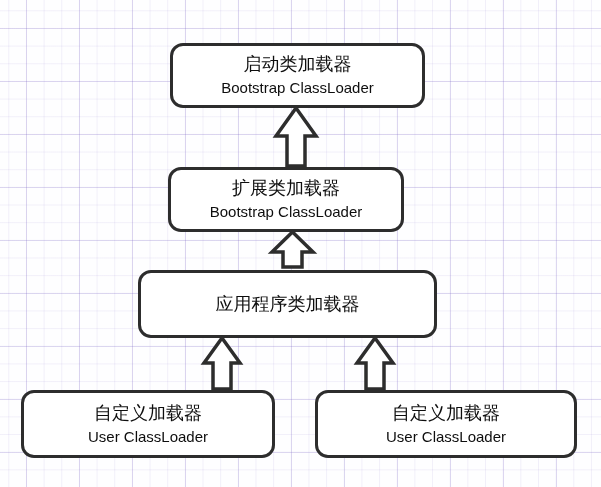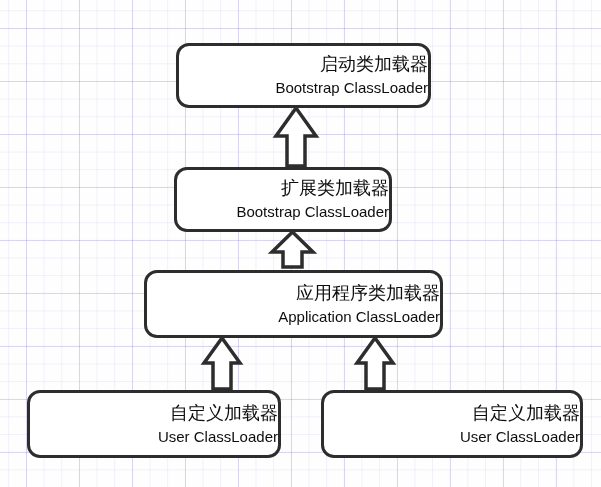--- a/index.html
+++ b/index.html
@@ -32,25 +32,24 @@
       0 10.3px;
   }
   .node {
     position: absolute;
     box-sizing: border-box;
     background: #ffffff;
     border: 3.5px solid #2d2d2d;
     border-radius: 13px;
     display: flex;
     flex-direction: column;
-    align-items: flex-end;
+    align-items: center;
     justify-content: center;
     text-align: center;
     color: #0e0e0e;
-    margin-left: 6px;
   }
   .node .line-zh {
     font-size: 18px;
     line-height: 24px;
     white-space: nowrap;
   }
   .node .line-en {
     font-size: 15px;
     line-height: 23px;
     white-space: nowrap;
@@ -60,21 +59,21 @@
     overflow: visible;
   }
   .arrow polygon {
     fill: #ffffff;
     stroke: #2d2d2d;
     stroke-width: 3.5;
     stroke-linejoin: miter;
   }
   
   #node-bootstrap   { left: 170px; top: 43px;  width: 255px; height: 65px; }
-  #node-extension   { left: 168px; top: 167px; width: 218px; height: 65px; }
+  #node-extension   { left: 168px; top: 167px; width: 236px; height: 65px; }
   #node-application { left: 138px; top: 270px; width: 299px; height: 68px; }
   #node-user-left   { left: 21px;  top: 390px; width: 254px; height: 68px; }
   #node-user-right  { left: 315px; top: 390px; width: 262px; height: 68px; }
   #arrow-ext-boot  { left: 274px; top: 106px; }
   #arrow-app-ext   { left: 270px; top: 230px; }
   #arrow-userl-app { left: 202px; top: 336px; }
   #arrow-userr-app { left: 355px; top: 336px; }
 </style>
 </head>
 <body>
@@ -94,21 +93,20 @@
     <div class="line-zh">扩展类加载器</div>
     <div class="line-en">Bootstrap ClassLoader</div>
   </div>
 
   <svg class="arrow" id="arrow-app-ext" width="45" height="39" viewBox="0 0 45 39">
     <polygon points="22.5,2 43,22 32,22 32,37 13,37 13,22 2,22"></polygon>
   </svg>
 
   <div class="node" id="node-application">
     <div class="line-zh">应用程序类加载器</div>
-    <div class="line-en">Application ClassLoader</div>
   </div>
 
   <svg class="arrow" id="arrow-userl-app" width="40" height="55" viewBox="0 0 40 55">
     <polygon points="20,2 38,27 29,27 29,53 11,53 11,27 2,27"></polygon>
   </svg>
 
   <svg class="arrow" id="arrow-userr-app" width="40" height="55" viewBox="0 0 40 55">
     <polygon points="20,2 38,27 29,27 29,53 11,53 11,27 2,27"></polygon>
   </svg>
 

